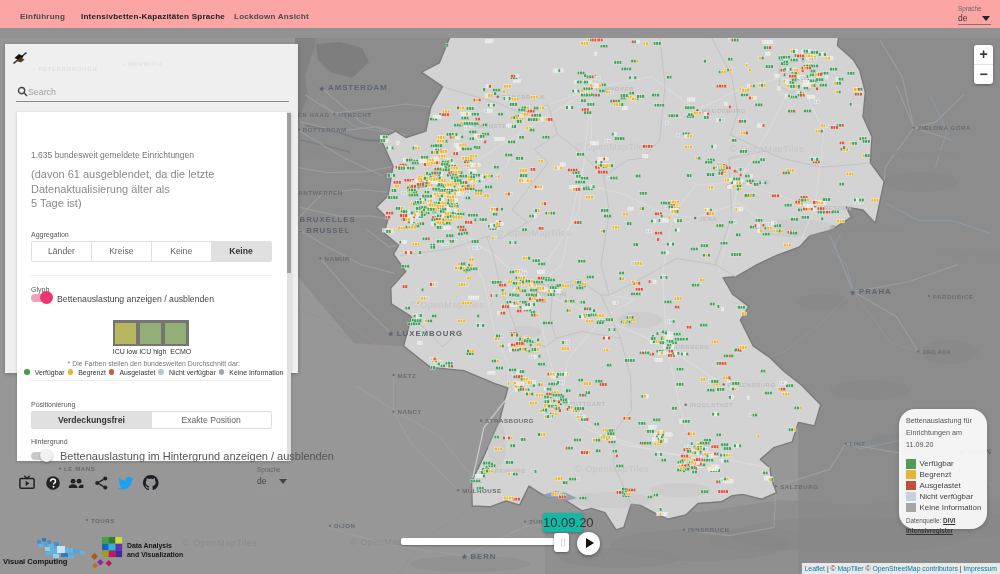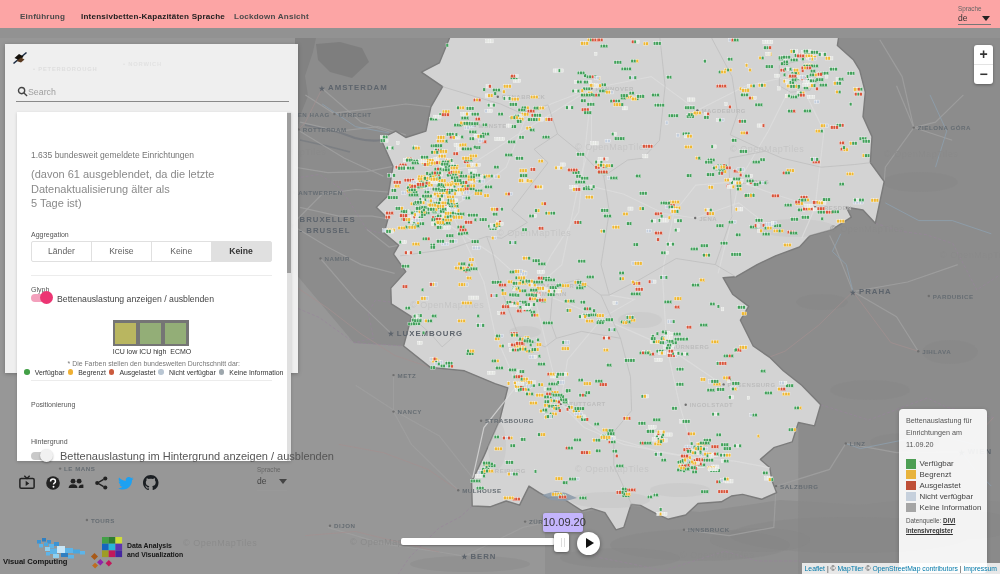--- a/index.html
+++ b/index.html
@@ -20,33 +20,33 @@
 #sb .th{position:absolute;top:1px;width:4px;height:160px;background:#9e9e9e}
 .cardin{position:absolute;left:14px;right:19px}
 .g1{color:#757575;font-size:8.5px}
 .g2{color:#8a8a8a;font-size:11px}
 .lb{color:#555;font-size:7px}
 .btnrow{display:flex;border:1px solid #e0e0e0;border-radius:2px}
 .btnrow div{flex:1;text-align:center;font-size:8.6px;color:#616161;border-right:1px solid #e0e0e0;white-space:nowrap}
 .btnrow div:last-child{border-right:none}
 .btnrow .sel{background:#e0e0e0;color:#333;font-weight:bold}
 .divider{border-top:1px solid #ececec}
-#legend{position:absolute;left:899px;top:409px;width:88px;height:164px;background:rgba(255,255,255,.9);border-radius:4px;z-index:4;box-shadow:0 1px 4px rgba(0,0,0,.2);padding:6px 21px 0 7px}
+#legend{position:absolute;left:899px;top:409px;width:88px;height:120px;background:rgba(255,255,255,.9);border-radius:16px;z-index:4;box-shadow:0 1px 4px rgba(0,0,0,.2);padding:6px 21px 0 7px}
 #legend .t{font-size:7.2px;color:#555;line-height:11.8px;white-space:nowrap}
 #legend .row{display:flex;align-items:center;height:10.9px;white-space:nowrap}
 #legend .sq{width:9.5px;height:9.5px;margin-right:4px;flex:none}
 #legend .rl{font-size:7.9px;color:#444}
 #legend .dq{font-size:6.3px;color:#555;margin-top:4px;white-space:nowrap}
 #legend a{color:#333;text-decoration:underline;font-weight:bold}
 #attrib{position:absolute;right:0;top:563px;height:11px;background:rgba(255,255,255,.8);z-index:4;font-size:6.8px;color:#333;padding:0 3px;line-height:11px}
 #attrib span{color:#0078a8}
 #sliderTrack{position:absolute;left:401px;top:538px;width:154px;height:7px;background:#fff;border-radius:2px;z-index:4;box-shadow:0 1px 2px rgba(0,0,0,.3)}
 #thumb{position:absolute;left:554px;top:533px;width:15px;height:19px;background:#fff;border-radius:3px;z-index:5;box-shadow:0 1px 3px rgba(0,0,0,.4)}
 #thumb:after{content:"";position:absolute;left:6.5px;top:5px;width:2px;height:9px;border-left:1px solid #ddd;border-right:1px solid #ddd}
-#tooltip{position:absolute;left:543px;top:513px;width:40px;height:19px;background:#c4b5fd;border-radius:2px;z-index:5;box-shadow:0 1px 3px rgba(0,0,0,.3);font-size:11px;color:#333;text-align:center;line-height:19px}
+#tooltip{position:absolute;left:543px;top:513px;width:40px;height:19px;background:#14b8a6;border-radius:2px;z-index:5;box-shadow:0 1px 3px rgba(0,0,0,.3);font-size:13px;color:#333;text-align:center;line-height:19px}
 #play{position:absolute;left:577px;top:531.5px;width:23px;height:23px;background:#fff;border-radius:50%;z-index:5;box-shadow:0 1px 4px rgba(0,0,0,.4)}
 #play:after{content:"";position:absolute;left:8.5px;top:6px;border-left:8px solid #111;border-top:5.5px solid transparent;border-bottom:5.5px solid transparent}
 .toggleb{position:relative;width:12px;height:7px;background:#262626;border-radius:4px;flex:none}
 .toggleb:after{content:"";position:absolute;right:1.4px;top:1.4px;width:4.2px;height:4.2px;background:#fff;border-radius:50%}
 .togglep{position:relative;width:20px;height:7.5px;background:#f3a0bc;border-radius:4px;flex:none}
 .togglep:after{content:"";position:absolute;right:-2px;top:-2.8px;width:13px;height:13px;background:#ec3573;border-radius:50%}
 .toggleg{position:relative;width:20px;height:7.5px;background:#c9c9c9;border-radius:4px;flex:none}
 .toggleg:after{content:"";position:absolute;right:-2px;top:-2.8px;width:13px;height:13px;background:#f1f1f1;border-radius:50%;box-shadow:0 1px 2px rgba(0,0,0,.3)}
 .leg i{width:5.6px;height:5.6px;border-radius:50%;display:inline-block;margin-right:2px;flex:none}
 </style></head>
@@ -3662,20 +3662,24 @@
   <div style="position:absolute;left:0;width:100%;top:247.5px;text-align:center;font-size:6.9px;color:#777">* Die Farben stellen den bundesweiten Durchschnitt dar:</div>
   <div class="leg" style="position:absolute;left:0;width:100%;top:256.5px;display:flex;justify-content:center;font-size:6.9px;color:#333;align-items:center;gap:3px;white-space:nowrap">
     <i style="background:#43a047"></i>Verfügbar
     <i style="background:#efb034"></i>Begrenzt
     <i style="background:#cb5b3e"></i>Ausgelastet
     <i style="background:#b9c6d3"></i>Nicht verfügbar
     <i style="background:#9ea7ad"></i>Keine Information
   </div>
   <div class="cardin divider" style="top:268px"></div>
   <div class="cardin lb" style="top:288.5px">Positionierung</div>
+  <div class="cardin btnrow" style="top:299px;height:18px;line-height:16px">
+    <div class="sel">Verdeckungsfrei</div>
+        <div>Exakte Position</div>
+  </div>
   <div class="cardin lb" style="top:326px">Hintergrund</div>
   <div class="cardin" style="top:337px;display:flex;align-items:center;height:14px">
     <div class="toggleg" style="margin-right:9px"></div>
     <div style="font-size:11px;color:#555;white-space:nowrap">Bettenauslastung im Hintergrund anzeigen / ausblenden</div>
   </div>
  </div>
  <svg width="16" height="15" viewBox="0 0 18 16" style="position:absolute;left:14px;top:431px">
    <rect x="1" y="3.5" width="16" height="11" rx="1.5" fill="none" stroke="#222" stroke-width="1.7"></rect>
    <path d="M6,0.5 L9,3.5 L12,0.5" fill="none" stroke="#222" stroke-width="1.5"></path>
    <path d="M7.5,6 L11.5,9 L7.5,12 Z" fill="#222"></path>

